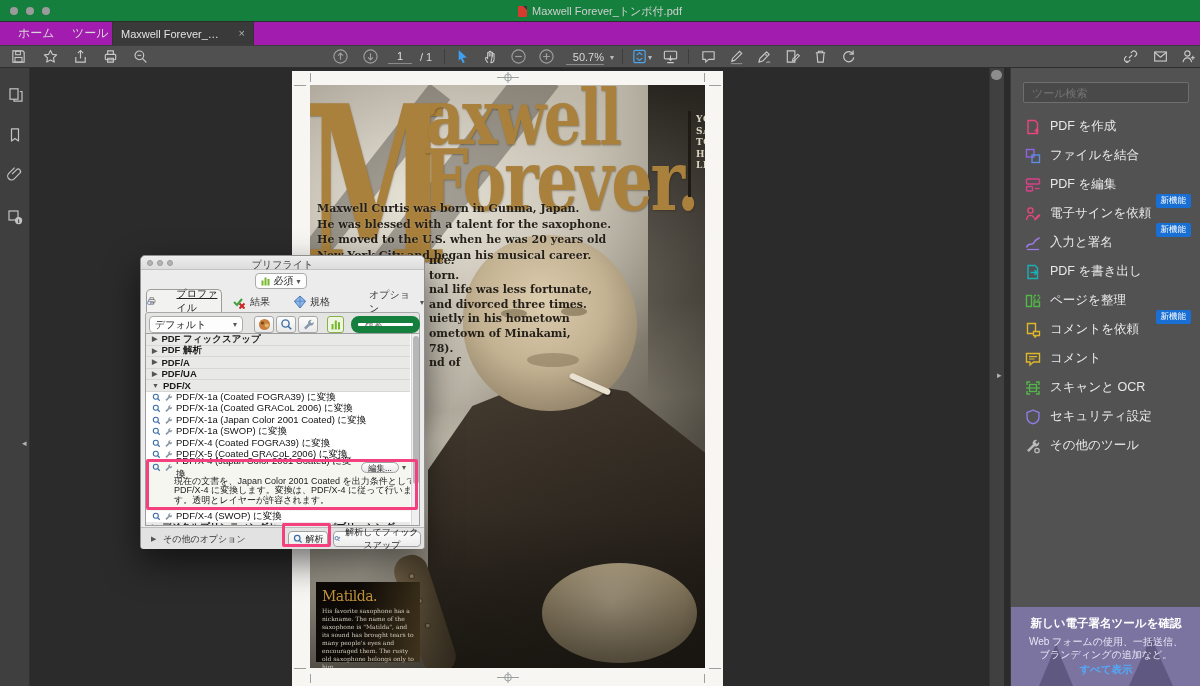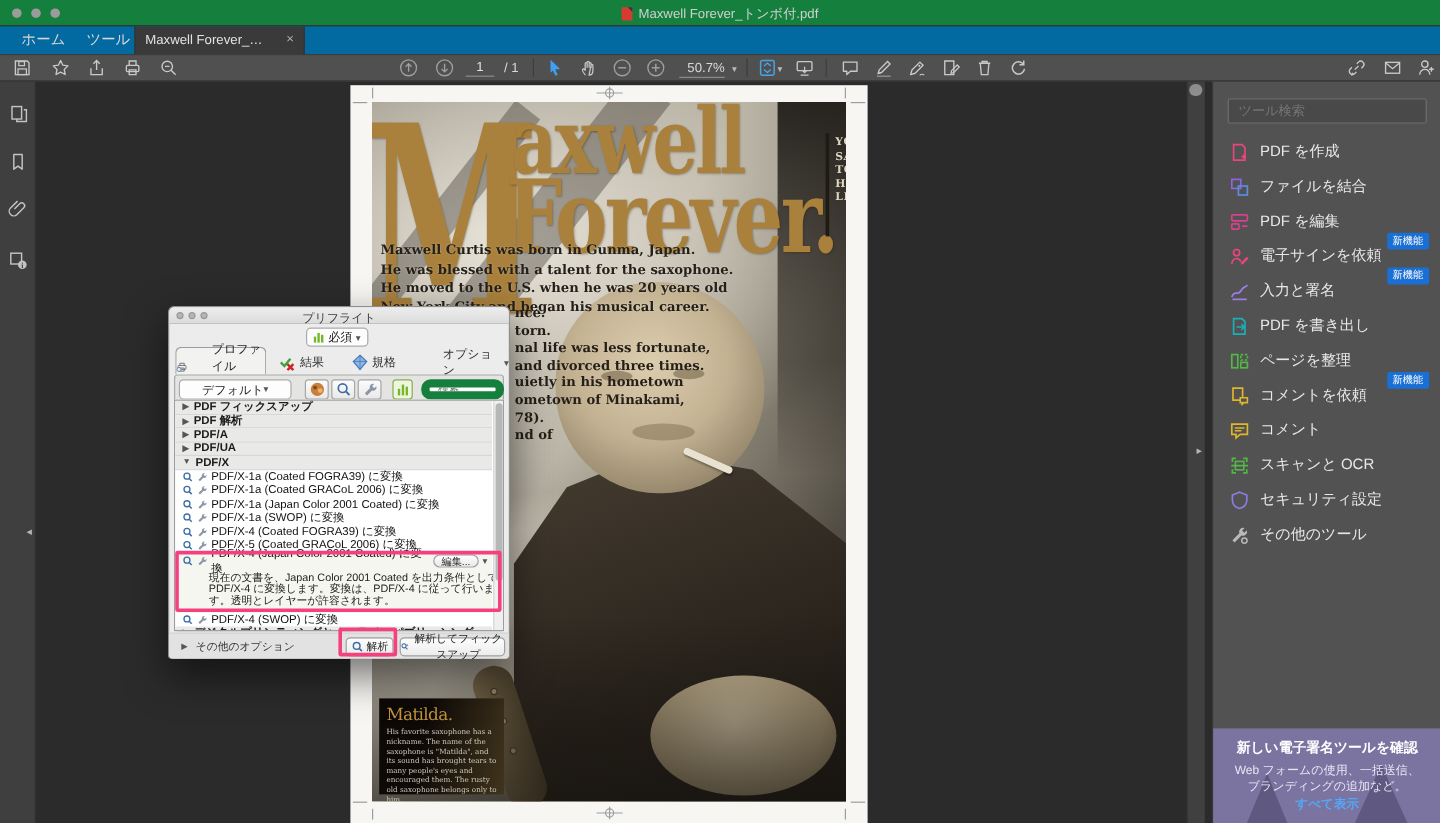--- a/index.html
+++ b/index.html
@@ -8,21 +8,21 @@
   #app { position:relative; width:1200px; height:686px; overflow:hidden; background:#2b2b2b; }
   .abs { position:absolute; }
 
   
   .titlebar { left:0; top:0; width:1200px; height:22px; background:#15803d; border-bottom:1px solid #2d2d2d; }
   .tl-dot { width:8px; height:8px; border-radius:50%; top:7px; background:#9b9b9b; }
   .win-title { left:0; top:0; width:1200px; height:22px; display:flex; align-items:center; justify-content:center; gap:5px; color:#cfcfcf; font-size:11px; }
   .pdficon { width:9px; height:11px; background:#d63b2f; border-radius:1px; position:relative; }
   .pdficon:after { content:""; position:absolute; right:0; top:0; border-style:solid; border-width:0 4px 4px 0; border-color:transparent #383838 transparent transparent; }
 
-  .tabbar { left:0; top:22px; width:1200px; height:23px; background:#0369a1; }
+  .tabbar { left:0; top:22px; width:1200px; height:23px; background:#a21caf; }
   .tabbar-label { top:0; height:23px; line-height:23px; font-size:12px; color:#d8d8d8; cursor:default; }
   .doc-tab { left:112px; top:0; width:142px; height:23px; background:#3a3a3a; border-left:1px solid #333; border-right:1px solid #333; display:flex; align-items:center; padding:0 8px; gap:6px; }
   .doc-tab-label { color:#e2e2e2; font-size:11px; white-space:nowrap; overflow:hidden; flex:1; }
   .tab-close { color:#b0b0b0; font-size:11px; line-height:11px; }
   .chrome-ic { top:25px; width:17px; height:17px; }
   .avatar { width:18px; height:18px; border-radius:50%; background:radial-gradient(circle at 40% 35%, #8fd470, #4a9a44 70%, #2f6e31); border:1px solid #2e2e2e; }
 
   .toolbar { left:0; top:45px; width:1200px; height:23px; background:#505050; border-top:1px solid #3c3c3c; border-bottom:1px solid #2f2f2f; }
   .tb-ic { top:48px; width:17px; height:17px; }
   .tb-sep { top:49px; width:1px; height:15px; background:#3d3d3d; }
@@ -64,24 +64,24 @@
   .matilda-title { font-size:14px; font-weight:normal; color:#c1933c; letter-spacing:-.5px; }
   .matilda-body { margin-top:3px; font-size:6px; line-height:8px; color:#cfc8b8; }
   .cropline { background:#9aa0a0; }
 
   
   .dialog { left:140px; top:255px; width:285px; height:294px; background:#ececec; border:1px solid #8f8f8f; border-radius:5px 5px 3px 3px; box-shadow:0 14px 34px rgba(0,0,0,.55); }
   .dlg-titlebar { left:0; top:0; width:283px; height:14px; background:linear-gradient(#ededed,#dcdcdc); border-bottom:1px solid #c2c2c2; border-radius:5px 5px 0 0; }
   .dlg-dot { width:6px; height:6px; border-radius:50%; top:4px; background:#b5b5b5; border:1px solid #9a9a9a; }
   .dlg-title { width:283px; text-align:center; top:2px; font-size:10px; color:#3d3d3d; }
   .mini-btn { background:#fdfdfd; border:1px solid #ababab; border-radius:4px; font-size:10px; color:#222; display:flex; align-items:center; justify-content:center; gap:3px; }
-  .tab-active { background:#f2f2f1; border:1px solid #9c9c9c; border-bottom:none; border-radius:5px 5px 0 0; display:flex; align-items:flex-end; gap:20px; justify-content:center; font-size:10px; color:#222; }
+  .tab-active { background:#f2f2f1; border:1px solid #9c9c9c; border-bottom:none; border-radius:5px 5px 0 0; display:flex; align-items:center; gap:20px; justify-content:center; font-size:10px; color:#222;text-decoration:underline; }
   .tab-plain { display:flex; align-items:center; gap:3px; font-size:10px; color:#333; }
   .dlg-body { left:4px; top:56px; width:275px; height:214px; background:#e4e4e2; border:1px solid #a9a9a9; border-radius:3px; }
-  .sel { background:#fdfdfd; border:1px solid #ababab; border-radius:4px; font-size:10px; color:#222; display:flex; align-items:center; padding:0 5px; justify-content:center; }
+  .sel { background:#fdfdfd; border:1px solid #ababab; border-radius:4px; font-size:10px; color:#222; display:flex; align-items:center; padding:0 5px; justify-content:space-between; }
   .icbtn { background:linear-gradient(#fcfcfc,#e9e9e9); border:1px solid #a8a8a8; border-radius:3px; display:flex; align-items:center; justify-content:center; }
   .srch { background:#fff; border:7px solid #15803d; border-radius:8px; font-size:9px; color:#333; padding:0 7px; font-family:Liberation Mono, monospace; }
   .plist { left:4px; top:77px; width:275px; height:193px; background:#fff; border:1px solid #9e9e9e; overflow:hidden; }
   .cat-row { left:0; width:264px; height:11.5px; background:#e9e9e7; border-bottom:1px solid #d7d7d5; display:flex; align-items:center; gap:4px; padding-left:6px; font-size:9.5px; font-weight:bold; color:#1c1c1c; }
   .item-row { left:0; width:264px; height:11.5px; display:flex; align-items:center; gap:3px; padding-left:6px; font-size:9.5px; color:#111; background:#fff; }
   .tri { font-size:7px; color:#555; }
   .list-scroll { left:265px; top:0; width:9px; height:193px; background:#efefef; border-left:1px solid #d5d5d5; }
   .list-thumb { left:266.5px; top:2px; width:6px; height:148px; background:#b7b7b7; border-radius:3px; }
   .sel-block { left:0; width:264px; background:#f6f6f1; }
   .sel-row { display:flex; align-items:center; gap:3px; padding-left:6px; font-size:9.5px; color:#111; height:14px; }

